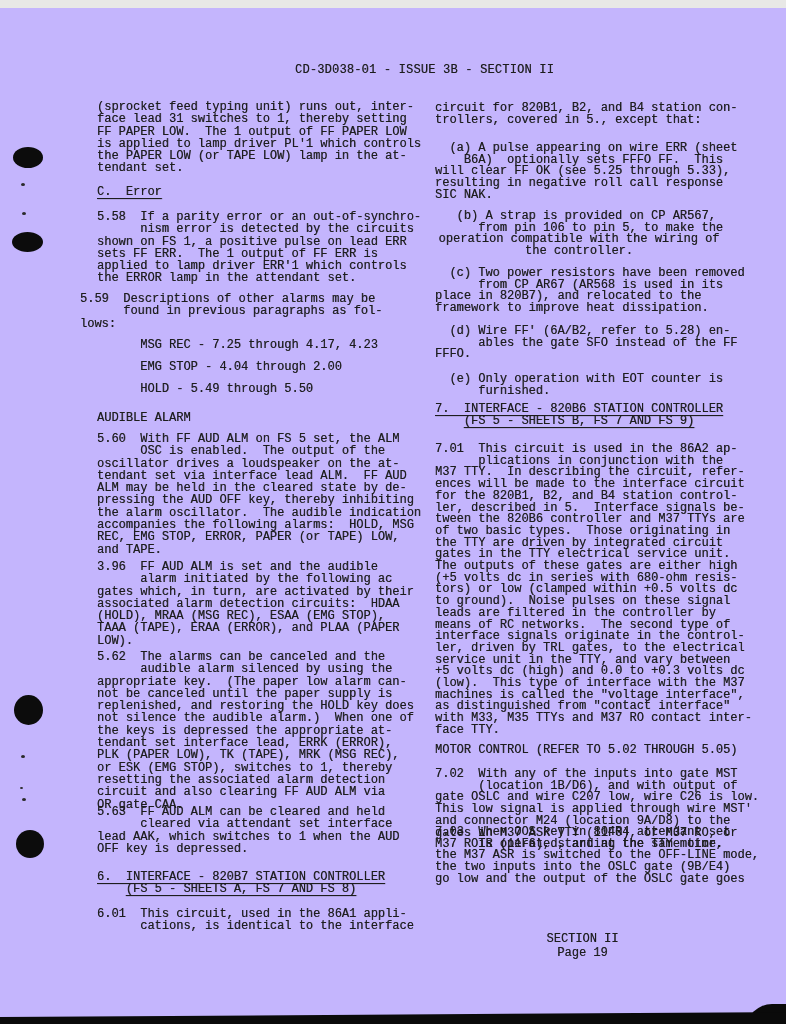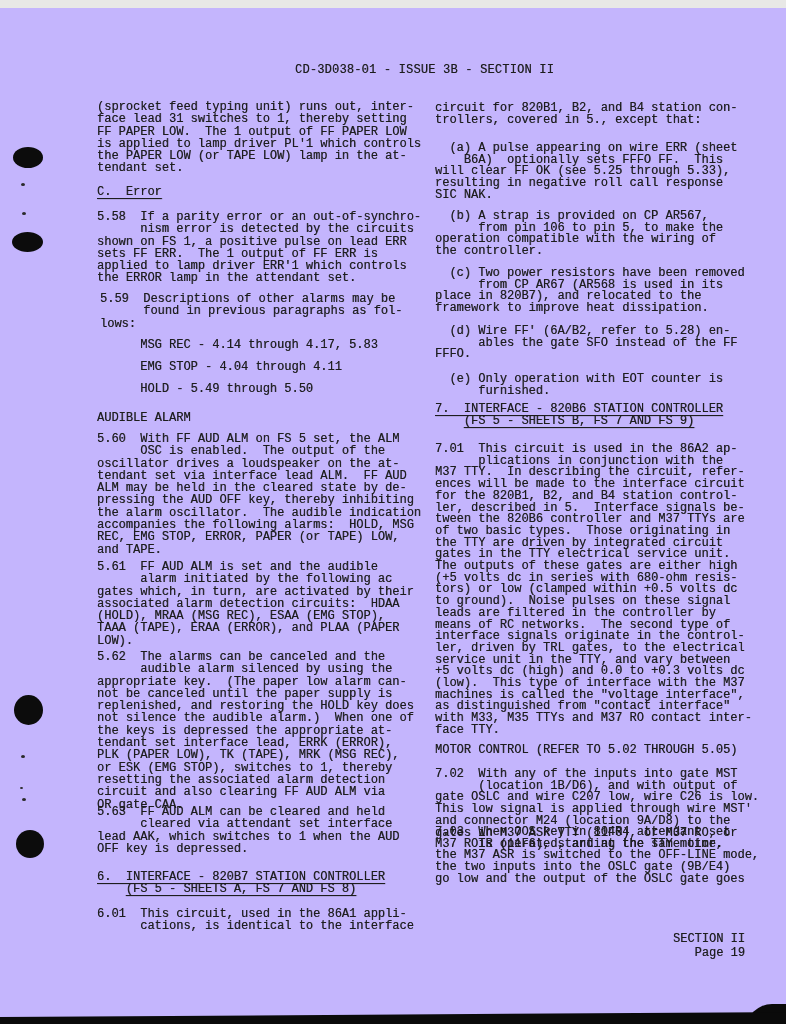--- a/index.html
+++ b/index.html
@@ -74,38 +74,38 @@
 is applied to lamp driver PL'1 which controls
 the PAPER LOW (or TAPE LOW) lamp in the at-
 tendant set.</pre>
   <div class="tw lcol" style="left:97px;top:178px;text-align:center;"><span class="ul">C.  Error</span></div>
   <pre class="tw lcol" style="left:97px;top:203px;">5.58  If a parity error or an out-of-synchro-
       nism error is detected by the circuits
 shown on FS 1, a positive pulse on lead ERR
 sets FF ERR.  The 1 output of FF ERR is
 applied to lamp driver ERR'1 which controls
 the ERROR lamp in the attendant set.</pre>
-  <pre class="tw lcol" style="left:100px;top:285px;">5.59  Descriptions of other alarms may be
+  <pre class="tw lcol" style="left:80px;top:285px;">5.59  Descriptions of other alarms may be
       found in previous paragraphs as fol-
 lows:</pre>
-  <pre class="tw lcol" style="left:97px;top:331px;">      MSG REC - 4.14 through 4.17, 5.83</pre>
-  <pre class="tw lcol" style="left:97px;top:353px;">      EMG STOP - 4.04 through 4.11</pre>
+  <pre class="tw lcol" style="left:97px;top:331px;">      MSG REC - 7.25 through 4.17, 4.23</pre>
+  <pre class="tw lcol" style="left:97px;top:353px;">      EMG STOP - 4.04 through 2.00</pre>
   <pre class="tw lcol" style="left:97px;top:375px;">      HOLD - 5.49 through 5.50</pre>
   <pre class="tw lcol" style="left:97px;top:404px;">AUDIBLE ALARM</pre>
   <pre class="tw lcol" style="left:97px;top:425px;">5.60  With FF AUD ALM on FS 5 set, the ALM
       OSC is enabled.  The output of the
 oscillator drives a loudspeaker on the at-
 tendant set via interface lead ALM.  FF AUD
 ALM may be held in the cleared state by de-
 pressing the AUD OFF key, thereby inhibiting
 the alarm oscillator.  The audible indication
 accompanies the following alarms:  HOLD, MSG
 REC, EMG STOP, ERROR, PAPER (or TAPE) LOW,
 and TAPE.</pre>
-  <pre class="tw lcol" style="left:97px;top:553px;">5.61  FF AUD ALM is set and the audible
+  <pre class="tw lcol" style="left:97px;top:553px;">3.96  FF AUD ALM is set and the audible
       alarm initiated by the following ac
 gates which, in turn, are activated by their
 associated alarm detection circuits:  HDAA
 (HOLD), MRAA (MSG REC), ESAA (EMG STOP),
 TAAA (TAPE), ERAA (ERROR), and PLAA (PAPER
 LOW).</pre>
   <pre class="tw lcol" style="left:97px;top:643px;">5.62  The alarms can be canceled and the
       audible alarm silenced by using the
 appropriate key.  (The paper low alarm can-
 not be canceled until the paper supply is
@@ -126,21 +126,21 @@
   <pre class="tw lcol" style="left:97px;top:900px;">6.01  This circuit, used in the 86A1 appli-
       cations, is identical to the interface</pre>
 
   <pre class="tw rcol" style="left:435px;top:95px;">circuit for 820B1, B2, and B4 station con-
 trollers, covered in 5., except that:</pre>
   <pre class="tw rcol" style="left:435px;top:135px;">  (a) A pulse appearing on wire ERR (sheet
     B6A)  optionally sets FFFO FF.  This
 will clear FF OK (see 5.25 through 5.33),
 resulting in negative roll call response
 SIC NAK.</pre>
-  <pre class="tw rcol" style="left:435px;top:203px;">  (b) A strap is provided on CP AR567,
+  <pre class="tw rcol" style="left:435px;top:203px;text-align:center;">  (b) A strap is provided on CP AR567,
       from pin 106 to pin 5, to make the
 operation compatible with the wiring of
 the controller.</pre>
   <pre class="tw rcol" style="left:435px;top:260px;">  (c) Two power resistors have been removed
       from CP AR67 (AR568 is used in its
 place in 820B7), and relocated to the
 framework to improve heat dissipation.</pre>
   <pre class="tw rcol" style="left:435px;top:318px;">  (d) Wire FF' (6A/B2, refer to 5.28) en-
       ables the gate SFO instead of the FF
 FFFO.</pre>
@@ -179,19 +179,19 @@
 This low signal is applied through wire MST'
 and connector M24 (location 9A/D8) to the
 gates in M37 ASR TTY (11F0), or M37 RO, or
 M37 ROTR (11F6), starting the TTY motor.</pre>
   <pre class="tw rcol" style="left:435px;top:819px;">7.03  When OOS key in 804R4 attendant set
       is operated, and at the same time,
 the M37 ASR is switched to the OFF-LINE mode,
 the two inputs into the OSLC gate (9B/E4)
 go low and the output of the OSLC gate goes</pre>
 
-  <pre class="tw footer" style="left:442px;top:925px;">SECTION II
+  <pre class="tw footer" style="left:431px;top:925px;text-align:center;">SECTION II
 Page 19</pre>
 
   <div class="corner-curl"></div>
   <div class="edge-bar"></div>
 
 </div>
 
 </body></html>

